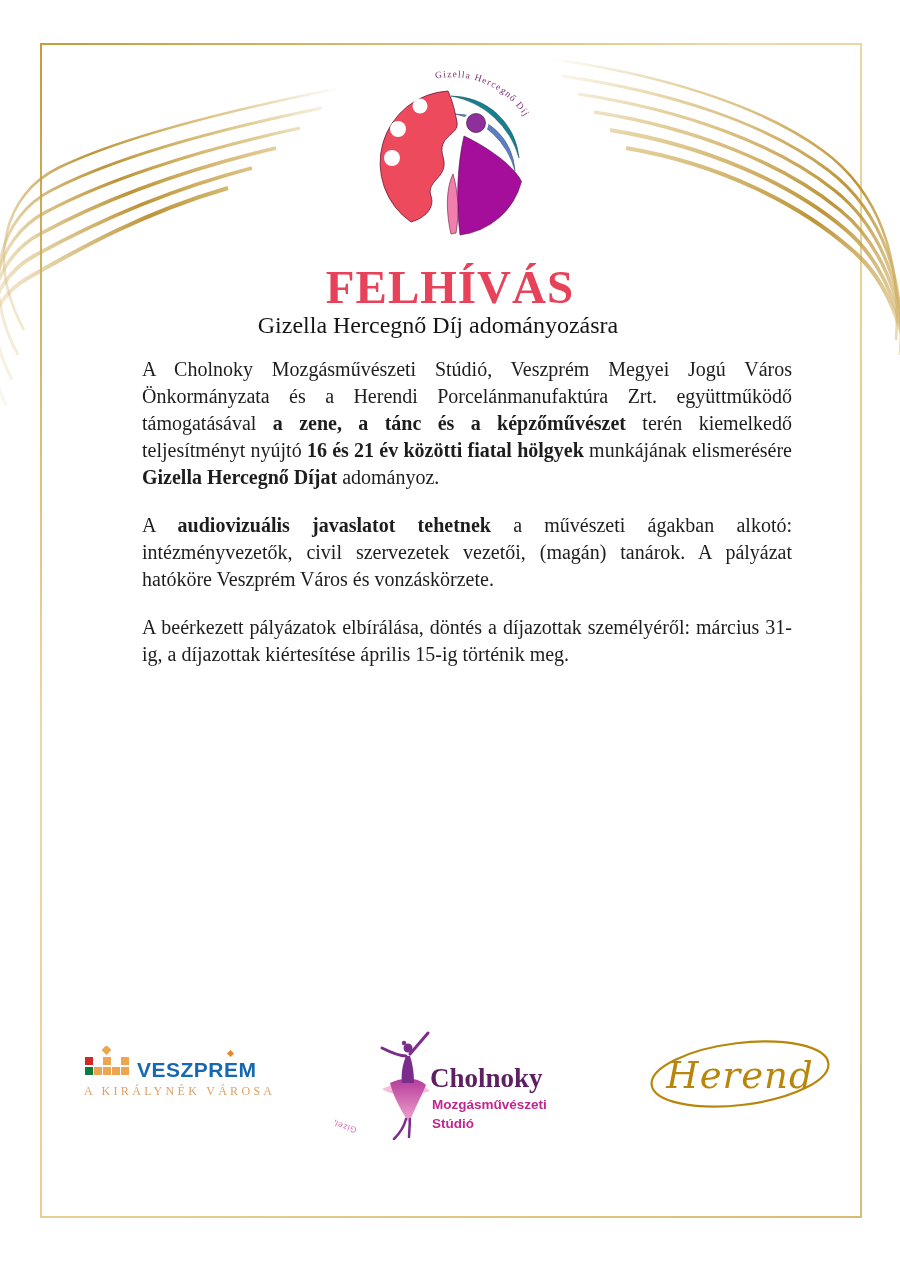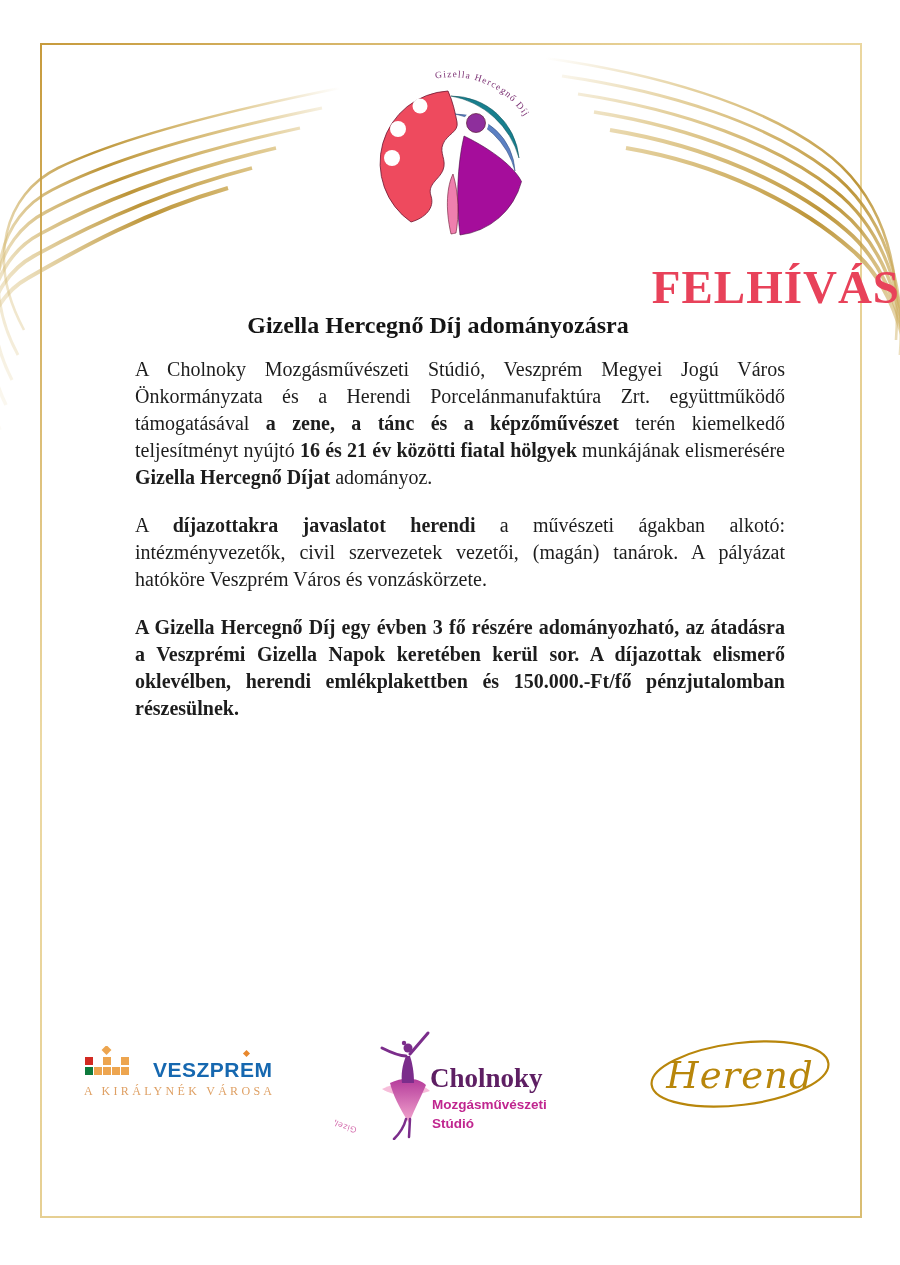--- a/index.html
+++ b/index.html
@@ -8,32 +8,32 @@
   
   .frame{position:absolute;left:40px;top:43px;width:818px;height:1171px;
          border:2px solid #d9bd72;
          border-image:linear-gradient(135deg,#c79b3d,#ecd9a4 35%,#e6cf92 60%,#d9bd72) 1;
          pointer-events:none;}
   .swoosh{position:absolute;left:0;top:0;pointer-events:none;}
   
   .award-logo{position:absolute;left:365px;top:66px;}
   .arc-text{font-family:"Liberation Serif",serif;font-size:9.5px;letter-spacing:1.1px;fill:#7b3073;}
   
-  .title{position:absolute;left:0;top:264px;width:900px;text-align:right;
+  .title{position:absolute;left:0;top:264px;width:900px;text-align:center;
          font-size:47px;font-weight:bold;letter-spacing:1px;color:#e8425a;line-height:1;}
   .subtitle{position:absolute;left:0;top:313px;width:876px;text-align:center;
-         font-size:24px;font-weight:bold;color:#151515;line-height:1;}
+         font-size:24px;font-weight:normal;color:#151515;line-height:1;}
   
-  .body-text{position:absolute;left:135px;top:356px;width:650px;color:#1d1d1d;}
+  .body-text{position:absolute;left:142px;top:356px;width:650px;color:#1d1d1d;}
   .para{margin:0 0 21px 0;font-size:20px;line-height:27px;text-align:justify;}
   .para b{font-weight:bold;}
   
   .logo{position:absolute;}
   .veszprem{left:84px;top:1046px;width:210px;}
-  .v-row{display:flex;align-items:flex-end;gap:23px;}
+  .v-row{display:flex;align-items:flex-end;gap:7px;}
   .v-name{font-family:"Liberation Sans","DejaVu Sans",sans-serif;font-weight:bold;
           font-size:21px;letter-spacing:.5px;color:#1668b0;line-height:1;white-space:nowrap;}
   .v-e{position:relative;display:inline-block;}
   .v-e .v-diamond{position:absolute;left:50%;top:-8px;width:5px;height:5px;margin-left:-3px;
           background:#e8872c;transform:rotate(45deg);}
   .v-tag{margin-top:4px;font-family:"Liberation Serif",serif;font-size:12px;
          letter-spacing:3.3px;color:#dfa064;white-space:nowrap;}
   .cholnoky{left:335px;top:1015px;}
   .herend{left:645px;top:1032px;}
   .ch-arc{font-family:"Liberation Sans","DejaVu Sans",sans-serif;font-size:8.5px;
@@ -104,22 +104,22 @@
     <text class="arc-text">
       <textPath href="#arcT">Gizella Hercegnő Díj</textPath>
     </text>
   </svg>
 
   <div class="title">FELHÍVÁS</div>
   <div class="subtitle">Gizella Hercegnő Díj adományozásra</div>
 
   <div class="body-text" id="body-paragraphs">
       <p class="para"><span>A Cholnoky Mozgásművészeti Stúdió, Veszprém Megyei Jogú Város Önkormányzata és a Herendi Porcelánmanufaktúra Zrt. együttműködő támogatásával </span><b>a zene, a tánc és a képzőművészet</b><span> terén kiemelkedő teljesítményt nyújtó </span><b>16 és 21 év közötti fiatal hölgyek</b><span> munkájának elismerésére </span><b>Gizella Hercegnő Díjat</b><span> adományoz.</span></p>
-      <p class="para"><span>A </span><b>díjazottakra javaslatot herendi</b><span> a művészeti ágakban alkotó: intézményvezetők, civil szervezetek vezetői, (magán) tanárok. A pályázat hatóköre Veszprém Város és vonzáskörzete.</span></p>
-      <p class="para"><b>A Gizella Hercegnő Díj egy évben 3 fő részére adományozható, az átadásra a Veszprémi Gizella Napok keretében kerül sor. A díjazottak elismerő oklevélben, herendi emlékplakettben és 150.000.-Ft/fő pénzjutalomban részesülnek.</b></p>
+      <p class="para"><span>A </span><b>audiovizuális javaslatot tehetnek</b><span> a művészeti ágakban alkotó: intézményvezetők, civil szervezetek vezetői, (magán) tanárok. A pályázat hatóköre Veszprém Város és vonzáskörzete.</span></p>
+      <p class="para"><span>A beérkezett pályázatok elbírálása, döntés a díjazottak személyéről: március 31-ig, a díjazottak kiértesítése április 15-ig történik meg.</span></p>
     </div>
 
   <div class="logo veszprem">
     <div class="v-row">
       <svg width="46" height="34" viewBox="0 0 46 34">
         <rect x="19" y="0.5" width="7" height="7" fill="#eda54f" transform="rotate(45 22.5 4)"></rect>
         <rect x="1" y="11" width="8" height="8" fill="#d22a22"></rect>
         <rect x="19" y="11" width="8" height="8" fill="#eda54f"></rect>
         <rect x="37" y="11" width="8" height="8" fill="#eda54f"></rect>
         <rect x="1" y="21" width="8" height="8" fill="#0e7a3c"></rect>

